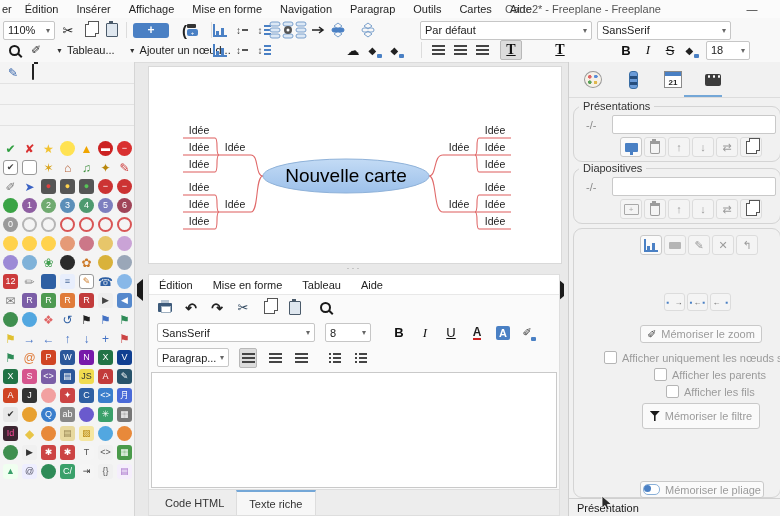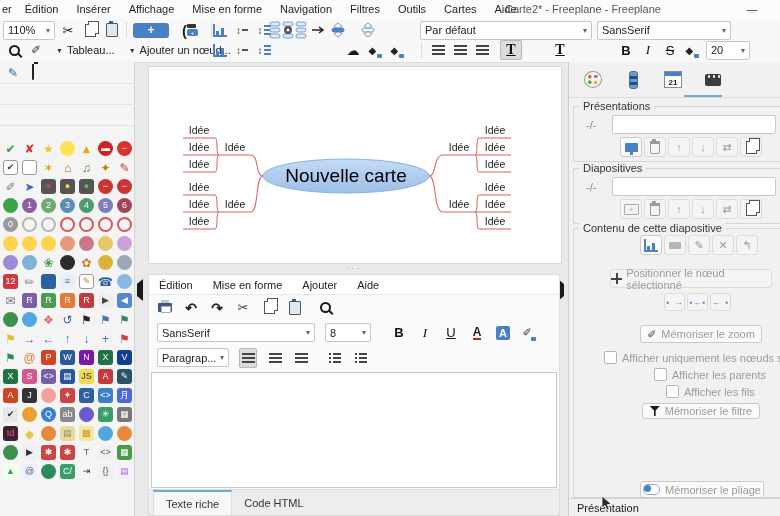--- a/index.html
+++ b/index.html
@@ -106,21 +106,21 @@
   .ic-ul{display:inline-flex;gap:2px;}
   .ic-ul .dc{width:2px;height:10px;background:repeating-linear-gradient(to bottom,#444 0 2px,transparent 2px 4px);}
   .ic-ul .bc{width:8px;height:10px;background:repeating-linear-gradient(to bottom,#444 0 2px,transparent 2px 4px);}
   .a-red{font-weight:bold;border-bottom:2px solid #cc2222;line-height:1;font-size:12px;}
   .a-blue{background:#4a80c4;color:#fff;width:14px;height:14px;display:flex;align-items:center;justify-content:center;border-radius:2px;font-size:11px;font-weight:bold;}
   
   .rpanel{position:absolute;left:568px;top:62px;width:212px;height:454px;background:#f1f1f1;border-left:1px solid #cfcfcf;box-sizing:border-box;}
   .rtabs{position:relative;height:35px;border-bottom:1px solid #dcdcdc;display:flex;align-items:center;gap:20px;padding-left:14px;}
   .rtab{width:20px;display:flex;justify-content:center;}
   .rtab-underline{position:absolute;left:115px;bottom:0;width:38px;height:2px;background:#74a7d7;}
-  .group{position:absolute;left:4px;width:206px;border:1px solid #d4d4d4;border-radius:1px;}
+  .group{position:absolute;left:4px;width:206px;border:1px solid #d4d4d4;border-radius:9px;}
   .group-label{position:absolute;top:-7px;left:5px;background:#f1f1f1;padding:0 4px;color:#333;}
   .pbtn{position:absolute;background:#fafafa;border:1px solid #c9c9c9;border-radius:3px;
         display:flex;align-items:center;justify-content:center;gap:5px;color:#9b9b9b;box-sizing:border-box;}
   .pbtn.dis{border-color:#dcdcdc;background:#f4f4f4;}
   .sq-btn{width:22px;height:20px;}
   .counter{color:#8a8a8a;}
   .rcombo{position:absolute;background:#fff;border:1px solid #c9c9c9;border-radius:2px;height:17px;}
   .cb{position:absolute;display:flex;align-items:center;gap:5px;color:#9b9b9b;white-space:nowrap;}
   .cb .box{width:11px;height:11px;border:1px solid #b5b5b5;background:#fff;border-radius:2px;flex:none;}
   .gray-ic{color:#9b9b9b;}
@@ -134,21 +134,21 @@
 
 <div id="app">
 
   <div class="menubar">
     <span class="mi frag">er</span>
     <span class="mi">Édition</span>
     <span class="mi">Insérer</span>
     <span class="mi">Affichage</span>
     <span class="mi">Mise en forme</span>
     <span class="mi">Navigation</span>
-    <span class="mi">Filtres</span>
+    <span class="mi">Paragrap</span>
     <span class="mi">Outils</span>
     <span class="mi">Cartes</span>
     <span class="mi">Aide</span>
     <span class="win-title">Carte2* - Freeplane - Freeplane</span>
     <span class="win-min">—</span>
   </div>
 
   <div class="toolbar">
 
     <div class="trow" style="top:2px;">
@@ -309,21 +309,21 @@
         <span class="tg">
             <span class="fmt" style="font-style:italic;font-family:'Liberation Serif',serif;">I</span>
           </span>
         <span class="tg">
             <span class="fmt" style="text-decoration:line-through;">S</span>
           </span>
         <span class="tg">
             <span class="dia">◆</span>
           </span>
         <div class="combo" style="width:34px;">
-          <span>20</span>
+          <span>18</span>
           <span class="caret">▾</span>
         </div>
       </div>
     </div>
   </div>
 
   <div class="sidebar">
     <div class="side-top">
       <span class="ic-pen">✎</span>
       <span style="color:#222;"><span class="ic-trash"></span></span>
@@ -529,21 +529,21 @@
       <span>···</span>
     </div>
 
   <div class="abs" style="left:137px;top:284px;"><span class="tri-l"></span></div>
   <div class="abs" style="left:558px;top:284px;"><span class="tri-r"></span></div>
 
   <div class="editor">
     <div class="ed-menu">
       <span>Édition</span>
       <span>Mise en forme</span>
-      <span>Ajouter</span>
+      <span>Tableau</span>
       <span>Aide</span>
     </div>
     <div class="ed-tb">
       <span class="tg">
           <span class="ic-print"></span>
         </span>
       <span class="tg">
           <span class="glyph" style="font-size:14px;font-weight:bold;">↶</span>
         </span>
       <span class="tg">
@@ -614,22 +614,22 @@
         </span>
       <span class="tg">
           <span class="ic-ul">
             <span class="dc"></span>
             <span class="bc"></span>
           </span>
         </span>
     </div>
     <div class="textarea"></div>
     <div class="ed-tabs">
+      <span class="ed-tab">Code HTML</span>
       <span class="ed-tab sel">Texte riche</span>
-      <span class="ed-tab">Code HTML</span>
     </div>
   </div>
 
   <div class="rpanel">
     <div class="rtabs">
       <span class="rtab">
           <span class="ic-palette"></span>
         </span>
       <span class="rtab">
           <span class="ic-stack"></span>
@@ -695,42 +695,37 @@
           </span>
         <span class="pbtn sq-btn dis gray-ic" style="position:static;">
             <span class="ic-copy">
               <i></i>
             </span>
           </span>
       </div>
     </div>
 
     <div class="group" style="top:166px;height:268px;">
-      <span class="group-label">Contenu de cette diapositive</span>
       <div class="abs" style="left:66px;top:6px;display:flex;gap:2px;">
         <span class="pbtn sq-btn" style="position:static;">
             <span class="ic-chart"></span>
           </span>
         <span class="pbtn sq-btn dis" style="position:static;">
             <span class="ic-slab"></span>
           </span>
         <span class="pbtn sq-btn dis gray-ic" style="position:static;">
             <span>✎</span>
           </span>
         <span class="pbtn sq-btn dis gray-ic" style="position:static;">
             <span>✕</span>
           </span>
         <span class="pbtn sq-btn dis gray-ic" style="position:static;">
             <span>↰</span>
           </span>
       </div>
-      <span class="pbtn dis" style="left:36px;top:40px;width:162px;height:19px;">
-        <span class="ic-move"></span>
-        <span>Positionner le nœud sélectionné</span>
-      </span>
       <div class="abs" style="left:90px;top:64px;display:flex;gap:2px;">
         <span class="pbtn minibtn dis" style="position:static;">
             <span class="bluesq">▪</span>
             <span style="color:#555;">→</span>
           </span>
         <span class="pbtn minibtn dis" style="position:static;gap:1px;">
             <span class="bluesq">▪</span>
             <span style="color:#555;">←</span>
             <span class="bluesq">▪</span>
           </span>
@@ -748,21 +743,21 @@
         <span>Afficher uniquement les nœuds sélectionnés</span>
       </label>
       <label class="cb" style="left:80px;top:139px;">
         <span class="box"></span>
         <span>Afficher les parents</span>
       </label>
       <label class="cb" style="left:92px;top:156px;">
         <span class="box"></span>
         <span>Afficher les fils</span>
       </label>
-      <span class="pbtn" style="left:68px;top:174px;width:118px;height:16px;">
+      <span class="pbtn" style="left:68px;top:174px;width:118px;height:26px;">
         <span class="ic-funnel"></span>
         <span>Mémoriser le filtre</span>
       </span>
       <span class="pbtn" style="left:66px;top:252px;width:124px;height:17px;">
         <span class="ic-toggle"></span>
         <span>Mémoriser le pliage</span>
       </span>
     </div>
 
     <div class="rp-divider"></div>

